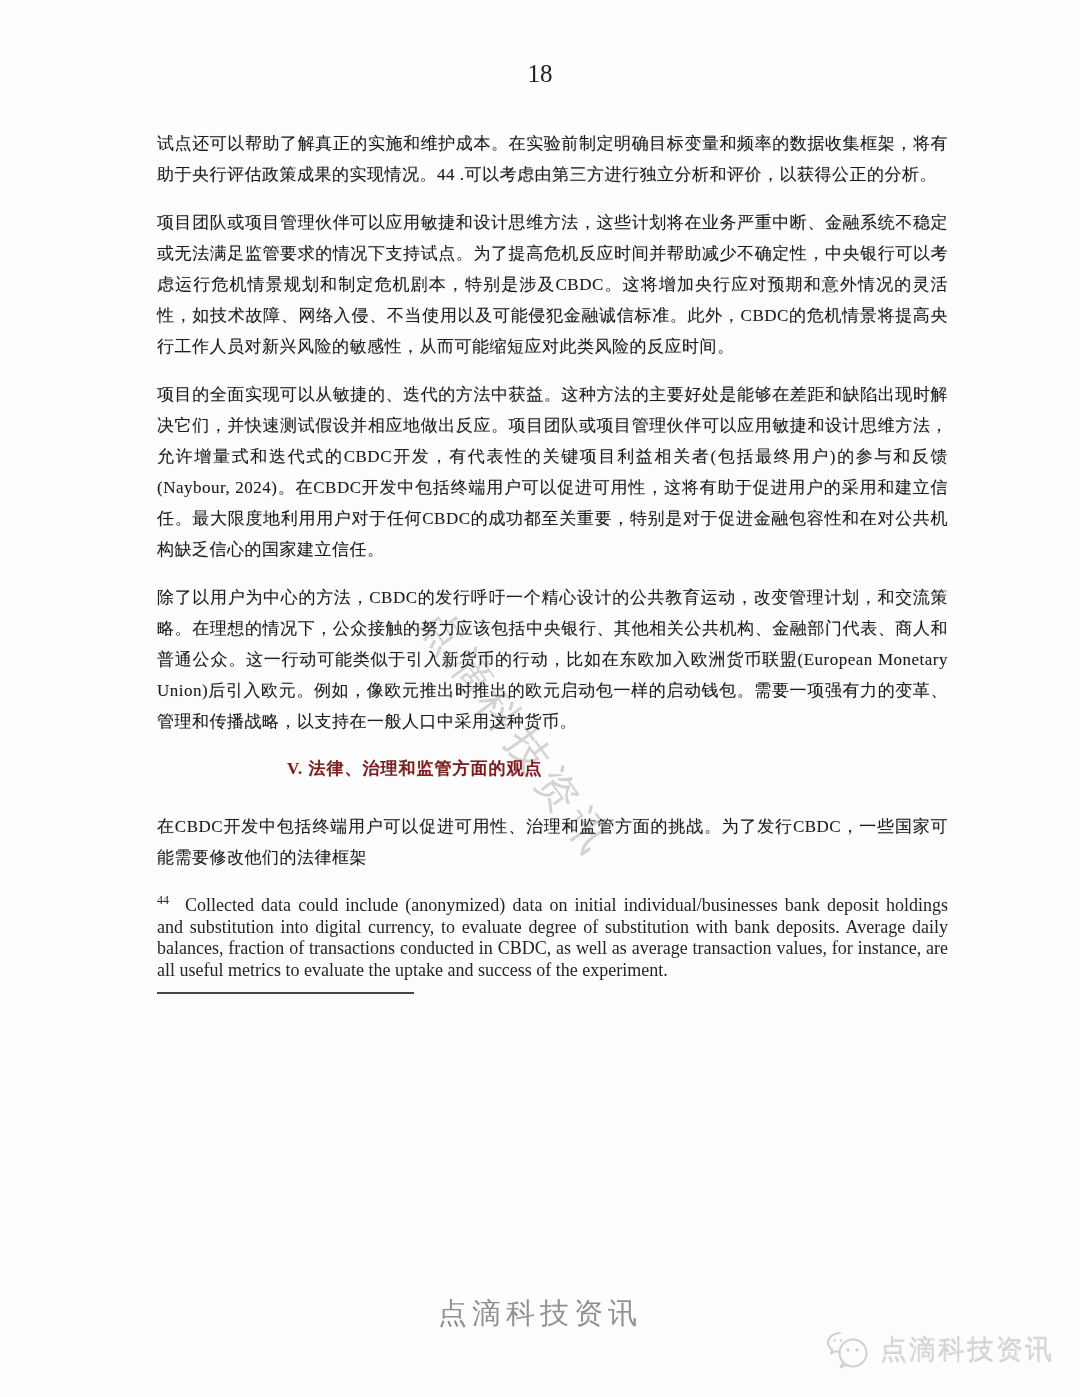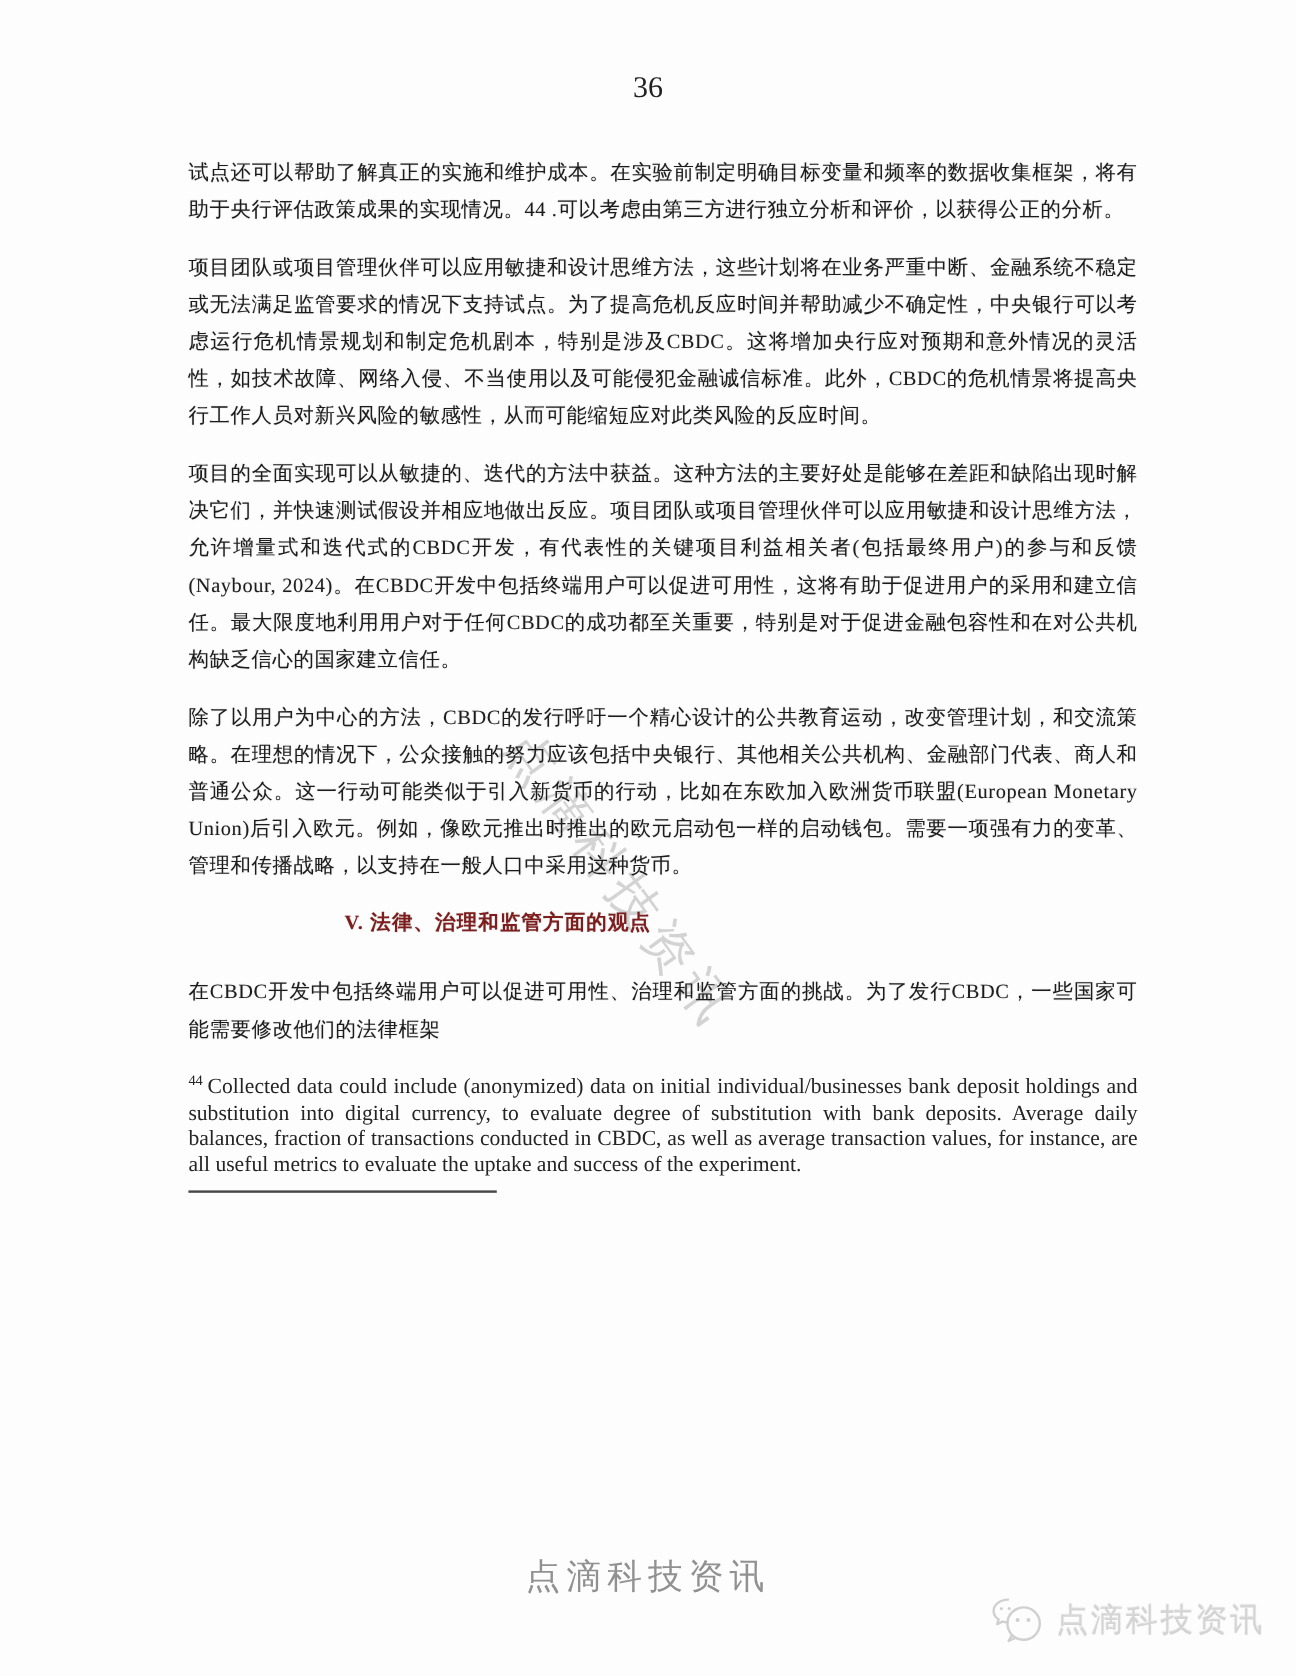--- a/index.html
+++ b/index.html
@@ -50,21 +50,21 @@
   }
   .footnote {
     margin-top: 16px;
     font-size: 18px;
     line-height: 21.5px;
     text-align: justify;
     color: #242424;
   }
   .footnote sup {
     font-size: 12px;
-    margin-right: 4px;
+    margin-right: 16px;
   }
   .footnote-rule {
     margin-top: 11px;
     width: 257px;
     height: 2px;
     background: #474747;
   }
   .wm-diagonal {
     position: absolute;
     left: 452px;
@@ -102,21 +102,21 @@
   }
   .wm-bottom-right svg {
     display: block;
   }
 </style>
 </head>
 <body>
 
 <div class="page">
 
-  <div class="page-number">36</div>
+  <div class="page-number">18</div>
 
   <div class="content">
     <p>试点还可以帮助了解真正的实施和维护成本。在实验前制定明确目标变量和频率的数据收集框架，将有助于央行评估政策成果的实现情况。44 .可以考虑由第三方进行独立分析和评价，以获得公正的分析。</p>
     <p>项目团队或项目管理伙伴可以应用敏捷和设计思维方法，这些计划将在业务严重中断、金融系统不稳定或无法满足监管要求的情况下支持试点。为了提高危机反应时间并帮助减少不确定性，中央银行可以考虑运行危机情景规划和制定危机剧本，特别是涉及CBDC。这将增加央行应对预期和意外情况的灵活性，如技术故障、网络入侵、不当使用以及可能侵犯金融诚信标准。此外，CBDC的危机情景将提高央行工作人员对新兴风险的敏感性，从而可能缩短应对此类风险的反应时间。</p>
     <p>项目的全面实现可以从敏捷的、迭代的方法中获益。这种方法的主要好处是能够在差距和缺陷出现时解决它们，并快速测试假设并相应地做出反应。项目团队或项目管理伙伴可以应用敏捷和设计思维方法，允许增量式和迭代式的CBDC开发，有代表性的关键项目利益相关者(包括最终用户)的参与和反馈(Naybour, 2024)。在CBDC开发中包括终端用户可以促进可用性，这将有助于促进用户的采用和建立信任。最大限度地利用用户对于任何CBDC的成功都至关重要，特别是对于促进金融包容性和在对公共机构缺乏信心的国家建立信任。</p>
     <p>除了以用户为中心的方法，CBDC的发行呼吁一个精心设计的公共教育运动，改变管理计划，和交流策略。在理想的情况下，公众接触的努力应该包括中央银行、其他相关公共机构、金融部门代表、商人和普通公众。这一行动可能类似于引入新货币的行动，比如在东欧加入欧洲货币联盟(European Monetary Union)后引入欧元。例如，像欧元推出时推出的欧元启动包一样的启动钱包。需要一项强有力的变革、管理和传播战略，以支持在一般人口中采用这种货币。</p>
 
     <h2 class="section-heading">V. 法律、治理和监管方面的观点</h2>
 
     <p>在CBDC开发中包括终端用户可以促进可用性、治理和监管方面的挑战。为了发行CBDC，一些国家可能需要修改他们的法律框架</p>

